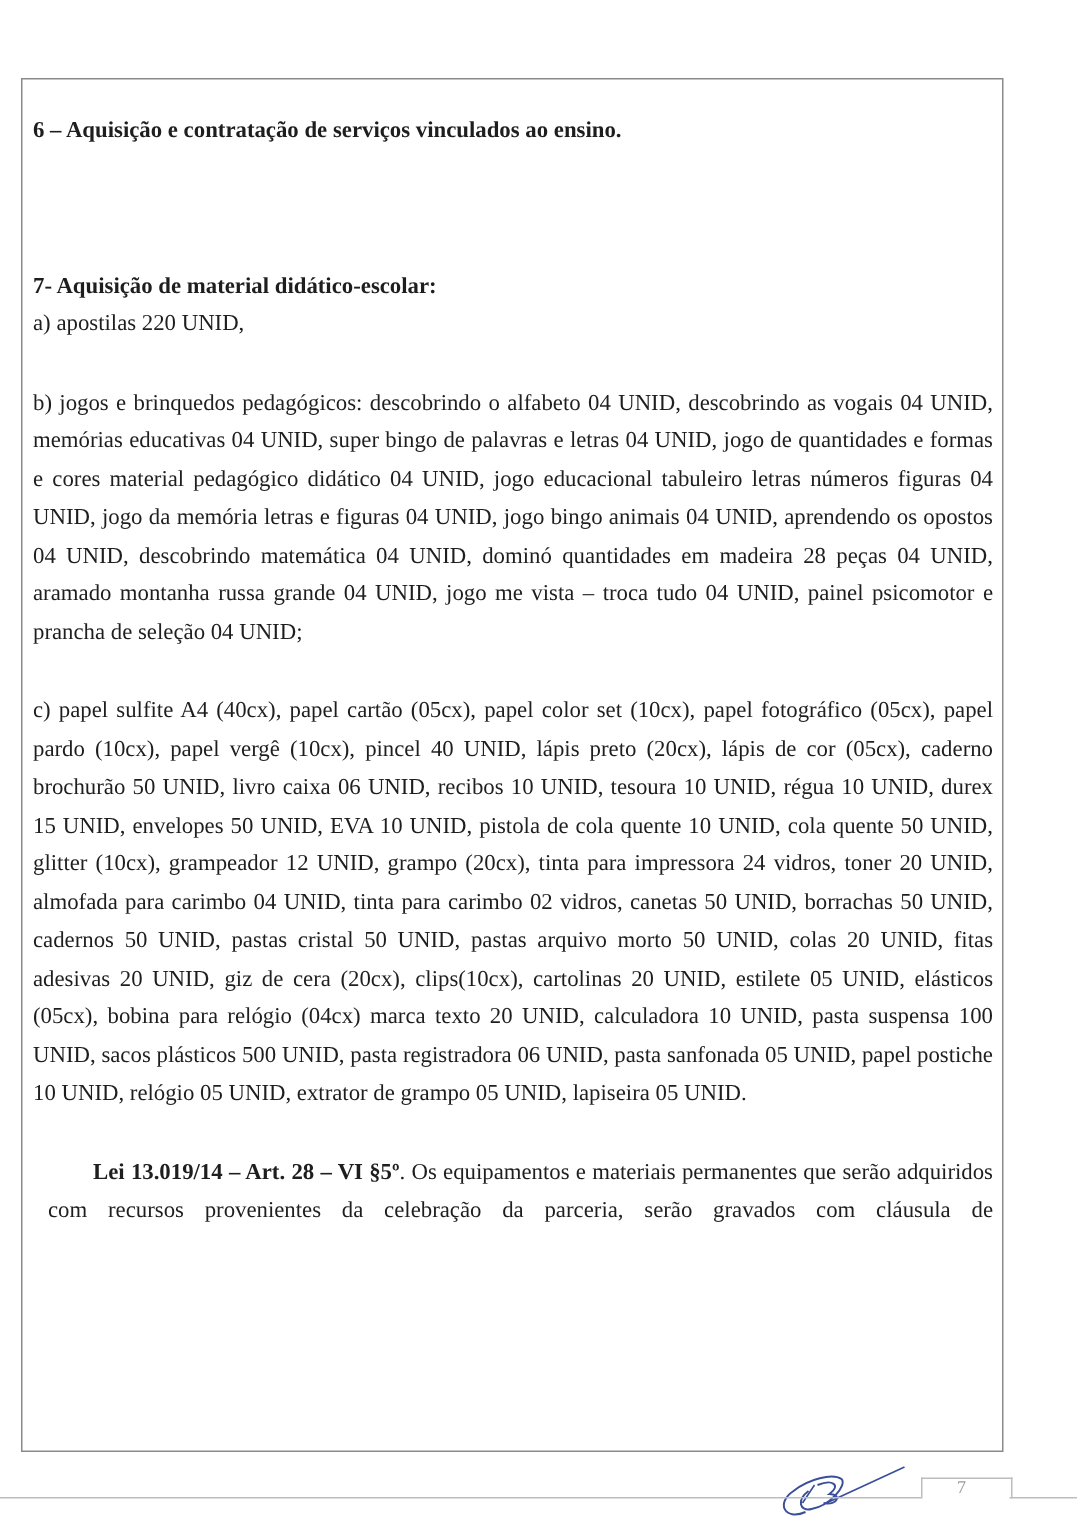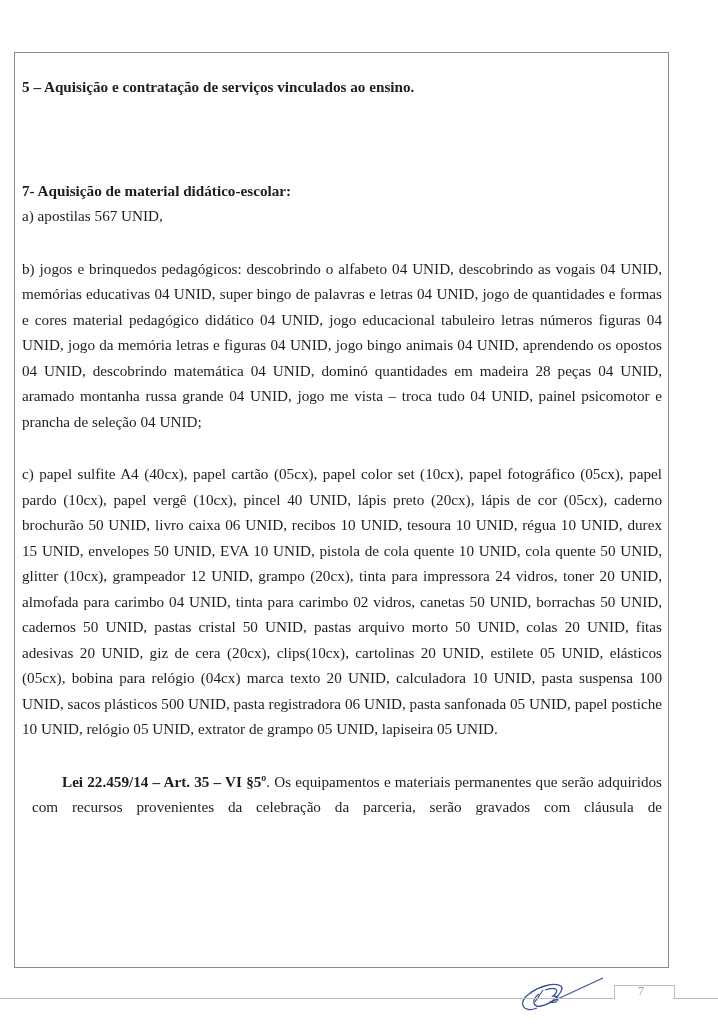--- a/index.html
+++ b/index.html
@@ -94,39 +94,39 @@
     height: 44px;
   }
 </style>
 </head>
 <body>
 
 <div class="frame"></div>
 
 <div class="content">
 
-  <p class="h">5 – Aquisição e contratação de serviços vinculados ao ensino.</p>
+  <p class="h">6 – Aquisição e contratação de serviços vinculados ao ensino.</p>
 
   <div class="gap-md"></div>
 
   <div class="gap-md"></div>
 
   <div class="gap-md"></div>
 
   <p class="h">7- Aquisição de material didático-escolar:</p>
-  <p>a) apostilas 567 UNID,</p>
+  <p>a) apostilas 220 UNID,</p>
   <div class="gap-lg"></div>
   <p>b) jogos e brinquedos pedagógicos: descobrindo o alfabeto 04 UNID, descobrindo as vogais 04 UNID, memórias educativas 04 UNID, super bingo de palavras e letras 04 UNID, jogo de quantidades e formas e cores material pedagógico didático 04 UNID, jogo educacional tabuleiro letras números figuras 04 UNID, jogo da memória letras e figuras 04 UNID, jogo bingo animais 04 UNID, aprendendo os opostos 04 UNID, descobrindo matemática 04 UNID, dominó quantidades em madeira 28 peças 04 UNID, aramado montanha russa grande 04 UNID, jogo me vista – troca tudo 04 UNID, painel psicomotor e prancha de seleção 04 UNID;</p>
   <div class="gap-lg"></div>
   <p>c) papel sulfite A4 (40cx), papel cartão (05cx), papel color set (10cx), papel fotográfico (05cx), papel pardo (10cx), papel vergê (10cx), pincel 40 UNID, lápis preto (20cx), lápis de cor (05cx), caderno brochurão 50 UNID, livro caixa 06 UNID, recibos 10 UNID, tesoura 10 UNID, régua 10 UNID, durex 15 UNID, envelopes 50 UNID, EVA 10 UNID, pistola de cola quente 10 UNID, cola quente 50 UNID, glitter (10cx), grampeador 12 UNID, grampo (20cx), tinta para impressora 24 vidros, toner 20 UNID, almofada para carimbo 04 UNID, tinta para carimbo 02 vidros, canetas 50 UNID, borrachas 50 UNID, cadernos 50 UNID, pastas cristal 50 UNID, pastas arquivo morto 50 UNID, colas 20 UNID, fitas adesivas 20 UNID, giz de cera (20cx), clips(10cx), cartolinas 20 UNID, estilete 05 UNID, elásticos (05cx), bobina para relógio (04cx) marca texto 20 UNID, calculadora 10 UNID, pasta suspensa 100 UNID, sacos plásticos 500 UNID, pasta registradora 06 UNID, pasta sanfonada 05 UNID, papel postiche 10 UNID, relógio 05 UNID, extrator de grampo 05 UNID, lapiseira 05 UNID.</p>
 
   <div class="gap-lg"></div>
 
   <div class="law-wrap">
-    <p class="law last-line"><b>Lei 22.459/14 – Art. 35 – VI §5º</b><span>. Os equipamentos e materiais permanentes que serão adquiridos com recursos provenientes da celebração da parceria, serão gravados com cláusula de</span></p>
+    <p class="law last-line"><b>Lei 13.019/14 – Art. 28 – VI §5º</b><span>. Os equipamentos e materiais permanentes que serão adquiridos com recursos provenientes da celebração da parceria, serão gravados com cláusula de</span></p>
   </div>
 </div>
 
 <svg class="signature" viewBox="0 0 90 44">
   <path d="M22 36 C8 42, 2 30, 14 22 C24 14, 40 10, 46 14 C50 18, 38 32, 26 34 C18 36, 16 28, 24 22 M30 18 C40 14, 46 18, 38 24 C46 24, 44 32, 34 30" fill="none" stroke="#3a4f9a" stroke-width="1.3"></path>
   <path d="M36 30 L88 6" fill="none" stroke="#3a4f9a" stroke-width="1.1"></path>
   <path d="M20 30 L28 18" fill="none" stroke="#3a4f9a" stroke-width="1.1"></path>
 </svg>
 
 <div class="footer-line-left"></div>

